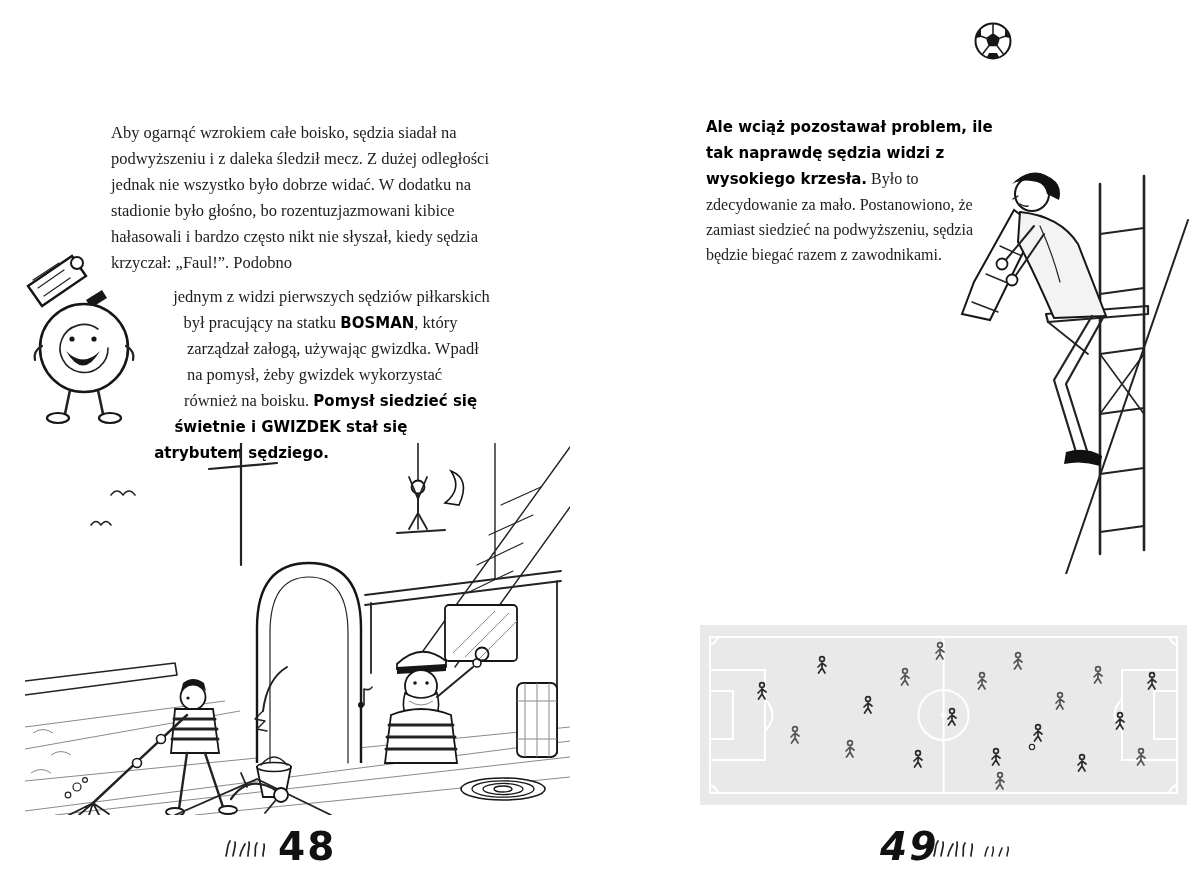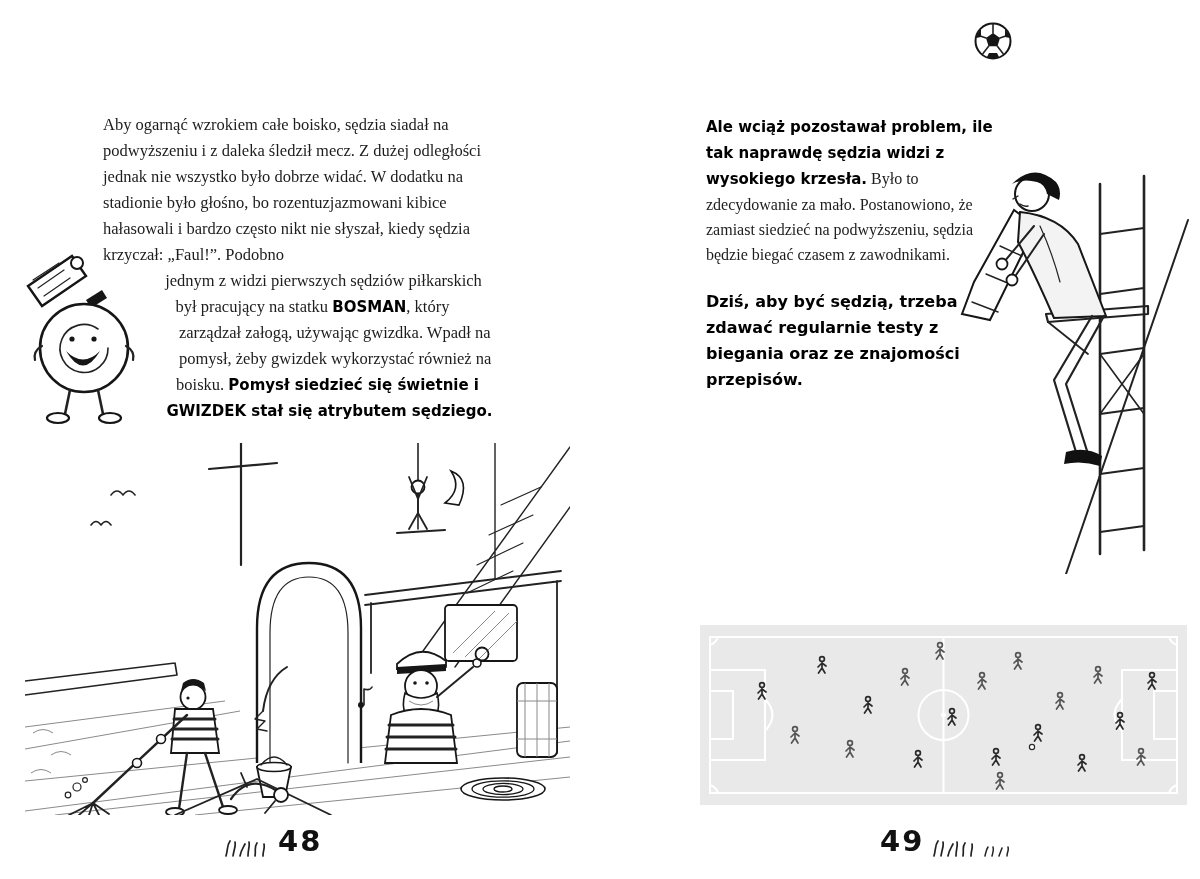--- a/index.html
+++ b/index.html
@@ -1,30 +1,30 @@
 <!DOCTYPE html>
 <html><head>
 <meta charset="utf-8">
 <style>
   html,body{margin:0;padding:0;}
   body{
     width:1200px;height:879px;position:relative;background:#ffffff;
     font-family:"Liberation Serif",serif;color:#1c1c1c;overflow:hidden;
   }
   .abs{position:absolute;}
-  .body-text{font-size:16.5px;line-height:26px;margin:0;}
+  .body-text{font-size:16.5px;line-height:26px;margin:8px;}
   .hand{font-family:"DejaVu Sans",sans-serif;font-weight:700;font-size:15px;color:#000;}
   .left-text{left:103px;top:112px;width:402px;}
   .right-text{left:706px;top:114px;width:294px;}
   .right-text p{margin:0 0 22px 0;line-height:25px;font-size:16px;}
   .whistle-spacer{
     float:left;width:78px;height:172px;margin-right:6px;
     shape-outside:ellipse(86px 98px at -12% 46%);
   }
-  .pgnum{font-family:"DejaVu Sans",sans-serif;font-weight:700;font-size:29px;color:#111;letter-spacing:2px;}
+  .pgnum{font-family:"DejaVu Sans",sans-serif;font-weight:700;font-size:39px;color:#111;letter-spacing:2px;}
   svg{display:block;}
   .line{stroke:#222;fill:none;stroke-linecap:round;stroke-linejoin:round;}
   .thin{stroke:#8a8a8a;fill:none;stroke-width:1;}
 </style>
 </head>
 <body>
 
 <svg class="abs" style="left:972px;top:20px;" width="42" height="42" viewBox="0 0 42 42">
   <circle cx="21" cy="21" r="17.5" fill="#fff" stroke="#161616" stroke-width="2"></circle>
   <polygon points="21,13 28,18 25.4,26.2 16.6,26.2 14,18" fill="#161616"></polygon>
@@ -159,22 +159,21 @@
     <path class="line" d="M250,358 L240,370 M222,344 L216,330" stroke-width="1.8"></path>
   </g>
 </svg>
 
 <svg class="abs" style="left:222px;top:840px;" width="46" height="17" viewBox="0 0 46 17">
   <path class="line" d="M4,16 C6,9 5,5 8,1 M11,16 C12,9 14,6 13,2 M18,16 C19,10 21,8 23,4 M26,16 C26,9 28,6 27,2 M33,16 C34,10 32,7 35,3 M41,16 C41,10 43,9 42,4" stroke-width="1.7"></path>
 </svg>
 <div class="abs pgnum" style="left:278px;top:824px;">48</div>
 
 <div class="abs right-text">
-  <p><span class="hand">Ale wciąż pozostawał problem, ile tak naprawdę sędzia widzi z wysokiego krzesła.</span><span> Było to zdecydowanie za mało. Postanowiono, że zamiast siedzieć na podwyższeniu, sędzia będzie biegać czasem z zawodnikami.</span></p>
-  <p class="hand" style="line-height:26px;">Dziś, aby być sędzią, trzeba zdawać regularnie testy z biegania oraz ze znajomości przepisów.</p>
+  <p><span class="hand">Ale wciąż pozostawał problem, ile tak naprawdę sędzia widzi z wysokiego krzesła.</span><span> Było to zdecydowanie za mało. Postanowiono, że zamiast siedzieć na podwyższeniu, sędzia będzie biegać razem z zawodnikami.</span></p>
 </div>
 
 <svg class="abs" style="left:948px;top:122px;" width="248" height="452" viewBox="0 0 248 452">
 
   <path class="line" d="M240,98 L118,452" stroke-width="2"></path>
 
   <path class="line" d="M152,62 V432 M196,54 V428" stroke-width="2.6"></path>
   <path class="line" d="M152,112 L196,106 M152,172 L196,166 M152,232 L196,226 M152,292 L196,286 M152,352 L196,346 M152,410 L196,404" stroke-width="2"></path>
   <path class="line" d="M152,232 L196,292 M196,232 L152,292" stroke-width="1.6"></path>
 
@@ -237,19 +236,19 @@
     <use href="#pfig" x="382" y="146" color="#2a2a2a"></use>
     <use href="#pfig" x="398" y="58" color="#555"></use>
     <use href="#pfig" x="420" y="104" color="#2a2a2a"></use>
     <use href="#pfig" x="441" y="140" color="#555"></use>
     <use href="#pfig" x="452" y="64" color="#2a2a2a"></use>
     <use href="#pfig" x="300" y="164" color="#555"></use>
     <circle cx="332" cy="122" r="2.6" fill="#fff" stroke="#2a2a2a" stroke-width="1.2"></circle>
   </g>
 </svg>
 
-<div class="abs pgnum" style="left:880px;top:824px;">49</div>
+<div class="abs pgnum" style="left:880px;top:824px;font-style:italic;">49</div>
 <svg class="abs" style="left:930px;top:840px;" width="46" height="17" viewBox="0 0 46 17">
   <path class="line" d="M4,16 C6,9 5,5 8,1 M11,16 C12,9 14,6 13,2 M18,16 C19,10 21,8 23,4 M26,16 C26,9 28,6 27,2 M33,16 C34,10 32,7 35,3 M41,16 C41,10 43,9 42,4" stroke-width="1.7"></path>
 </svg>
 <svg class="abs" style="left:982px;top:846px;" width="30" height="11" viewBox="0 0 30 11">
   <path class="line" d="M3,10 C4,6 4,4 6,1 M10,10 C11,6 12,4 11,1 M17,10 C18,7 19,5 20,2 M25,10 C25,6 27,5 26,1" stroke-width="1.5"></path>
 </svg>
 
 </body></html>

